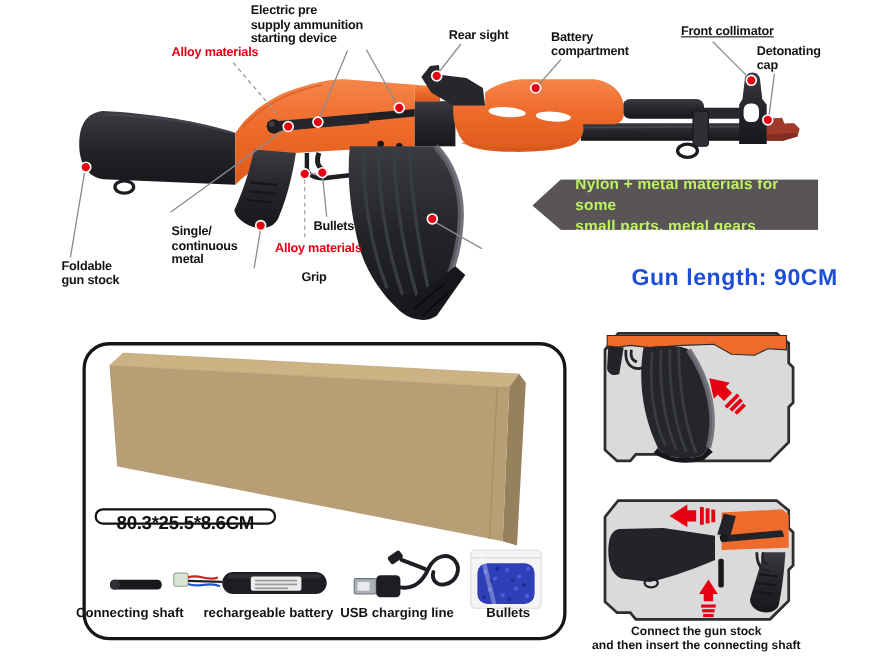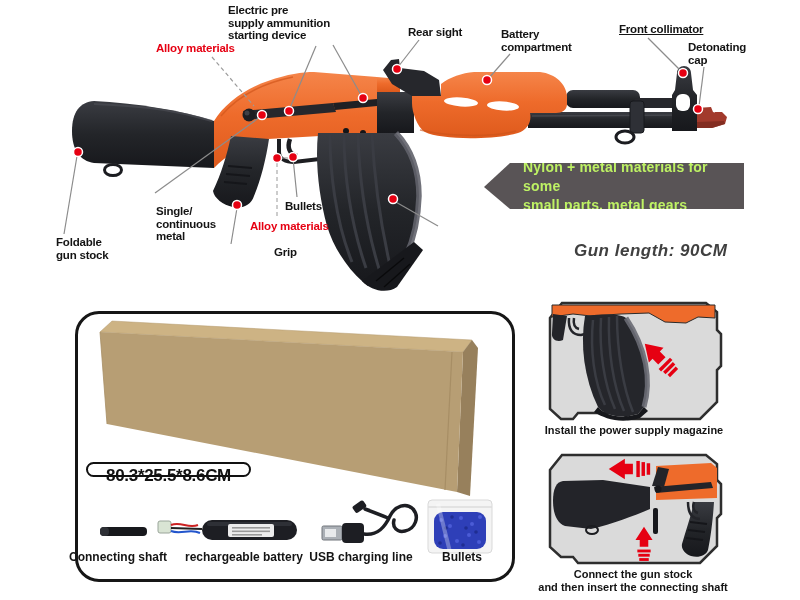--- a/index.html
+++ b/index.html
@@ -7,22 +7,22 @@
          font-family:"Liberation Sans",sans-serif;}
   .layer{position:absolute;left:0;top:0;}
   .callout{position:absolute;font-size:11.5px;font-weight:bold;line-height:12.5px;
            color:#141414;letter-spacing:-0.2px;white-space:nowrap;}
   .callout.red{color:#E60012;}
   .banner{position:absolute;left:484px;top:163px;width:260px;height:46px;background:#595456;
           clip-path:polygon(0 52%,10% 0,100% 0,100% 100%,10% 100%);
           display:flex;flex-direction:column;justify-content:center;padding-left:27px;
           box-sizing:border-box;}
   .banner span{display:block;color:#bef264;font-size:14px;font-weight:bold;line-height:19px;letter-spacing:0.2px;margin-left:12px;}
-  .gun-length{position:absolute;left:574px;top:241px;font-size:17px;font-weight:bold;
-              color:#404040;letter-spacing:0.5px;font-style:italic;}
+  .gun-length{position:absolute;left:574px;top:241px;font-size:21px;font-weight:bold;
+              color:#1d4ed8;letter-spacing:0.5px;}
   .pkg-panel{position:absolute;left:75px;top:311px;width:440px;height:271px;
              border:3px solid #161616;border-radius:24px;box-sizing:border-box;background:#fff;}
   .pkg-art{position:absolute;left:0;top:0;}
   .dim-pill{position:absolute;left:8px;top:148px;width:165px;height:15px;border:2.5px solid #111;
             border-radius:16px;background:#fff;box-sizing:border-box;text-align:center;
             font-size:17px;font-weight:bold;color:#111;line-height:24px;letter-spacing:-0.3px;}
   .acc-label{position:absolute;top:236px;width:140px;text-align:center;
              font-size:12px;font-weight:bold;color:#141414;}
   .instr-svg{position:absolute;}
   .instr-caption{position:absolute;text-align:center;font-size:11px;font-weight:bold;
@@ -282,23 +282,20 @@
       <path d="M 74,16 C 74,50 80,88 90,112" stroke="#3A3C43" stroke-width="2.5" fill="none"></path>
       <path d="M 55,107 C 60,114 75,120 95,114 L 101,107 L 105,111 L 97,118 C 78,124 62,119 51,112 Z" fill="#17181C"></path>
     </g>
     <g transform="translate(114,56) rotate(-45) scale(1.15)" fill="#E60012">
       <path d="M 0,-15 L 9,-1 L 4.5,-1 L 4.5,6 L -4.5,6 L -4.5,-1 L -9,-1 Z"></path>
       <rect x="-7" y="9" width="14" height="3"></rect>
       <rect x="-6" y="13.5" width="12" height="3"></rect>
       <rect x="-5" y="18" width="10" height="3"></rect>
     </g>
   </svg>
-  <div class="instr-caption" style="left:543px;top:424px;width:182px;">
-    <span>Install the power supply magazine</span>
-  </div>
 
   <svg class="instr-svg" style="left:543px;top:452px;" width="182" height="115" viewBox="0 0 182 115">
     <path d="M 19,3 L 163,3 L 174,12 L 174,28 L 178,32 L 178,62 L 174,66 L 174,94 L 157,111 L 35,111 L 30,105 L 18,105 L 7,95 L 7,18 Z" fill="#DADADA" stroke="#2E2E2E" stroke-width="2.5"></path>
     <g>
       <path d="M 20,29 C 13,30 10,37 10,49 C 10,62 14,71 22,74 L 48,77 C 70,72 90,64 107,57 L 107,35 L 60,28 Z" fill="#232429"></path>
       <ellipse cx="49" cy="78" rx="6" ry="4" fill="none" stroke="#1B1C20" stroke-width="2"></ellipse>
     </g>
     <g>
       <polygon points="113,14 168,11 174,16 174,46 113,48" fill="#EE6B2B"></polygon>
       <polygon points="109,34 115,15 126,17 121,35" fill="#232429"></polygon>

